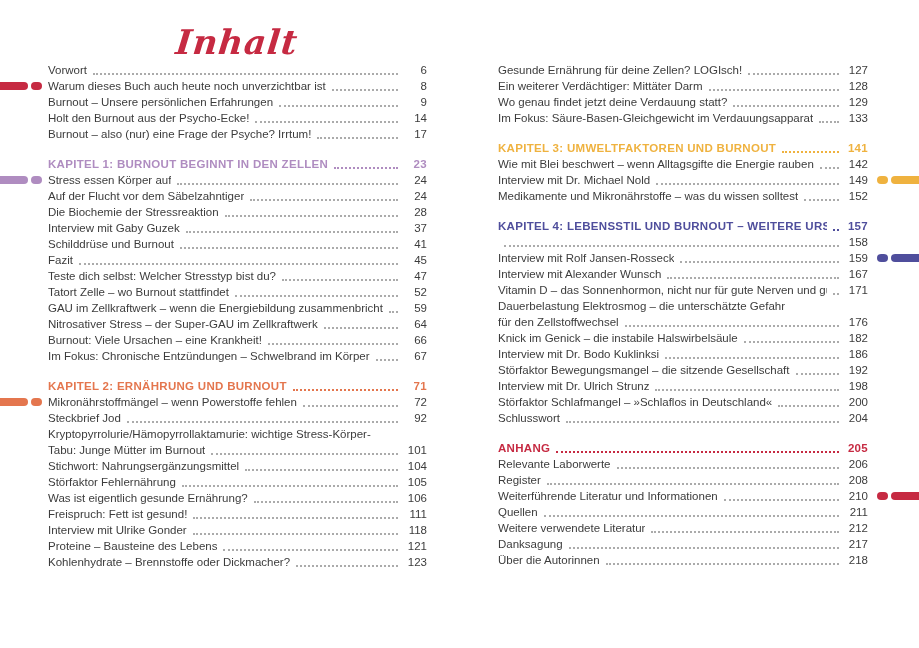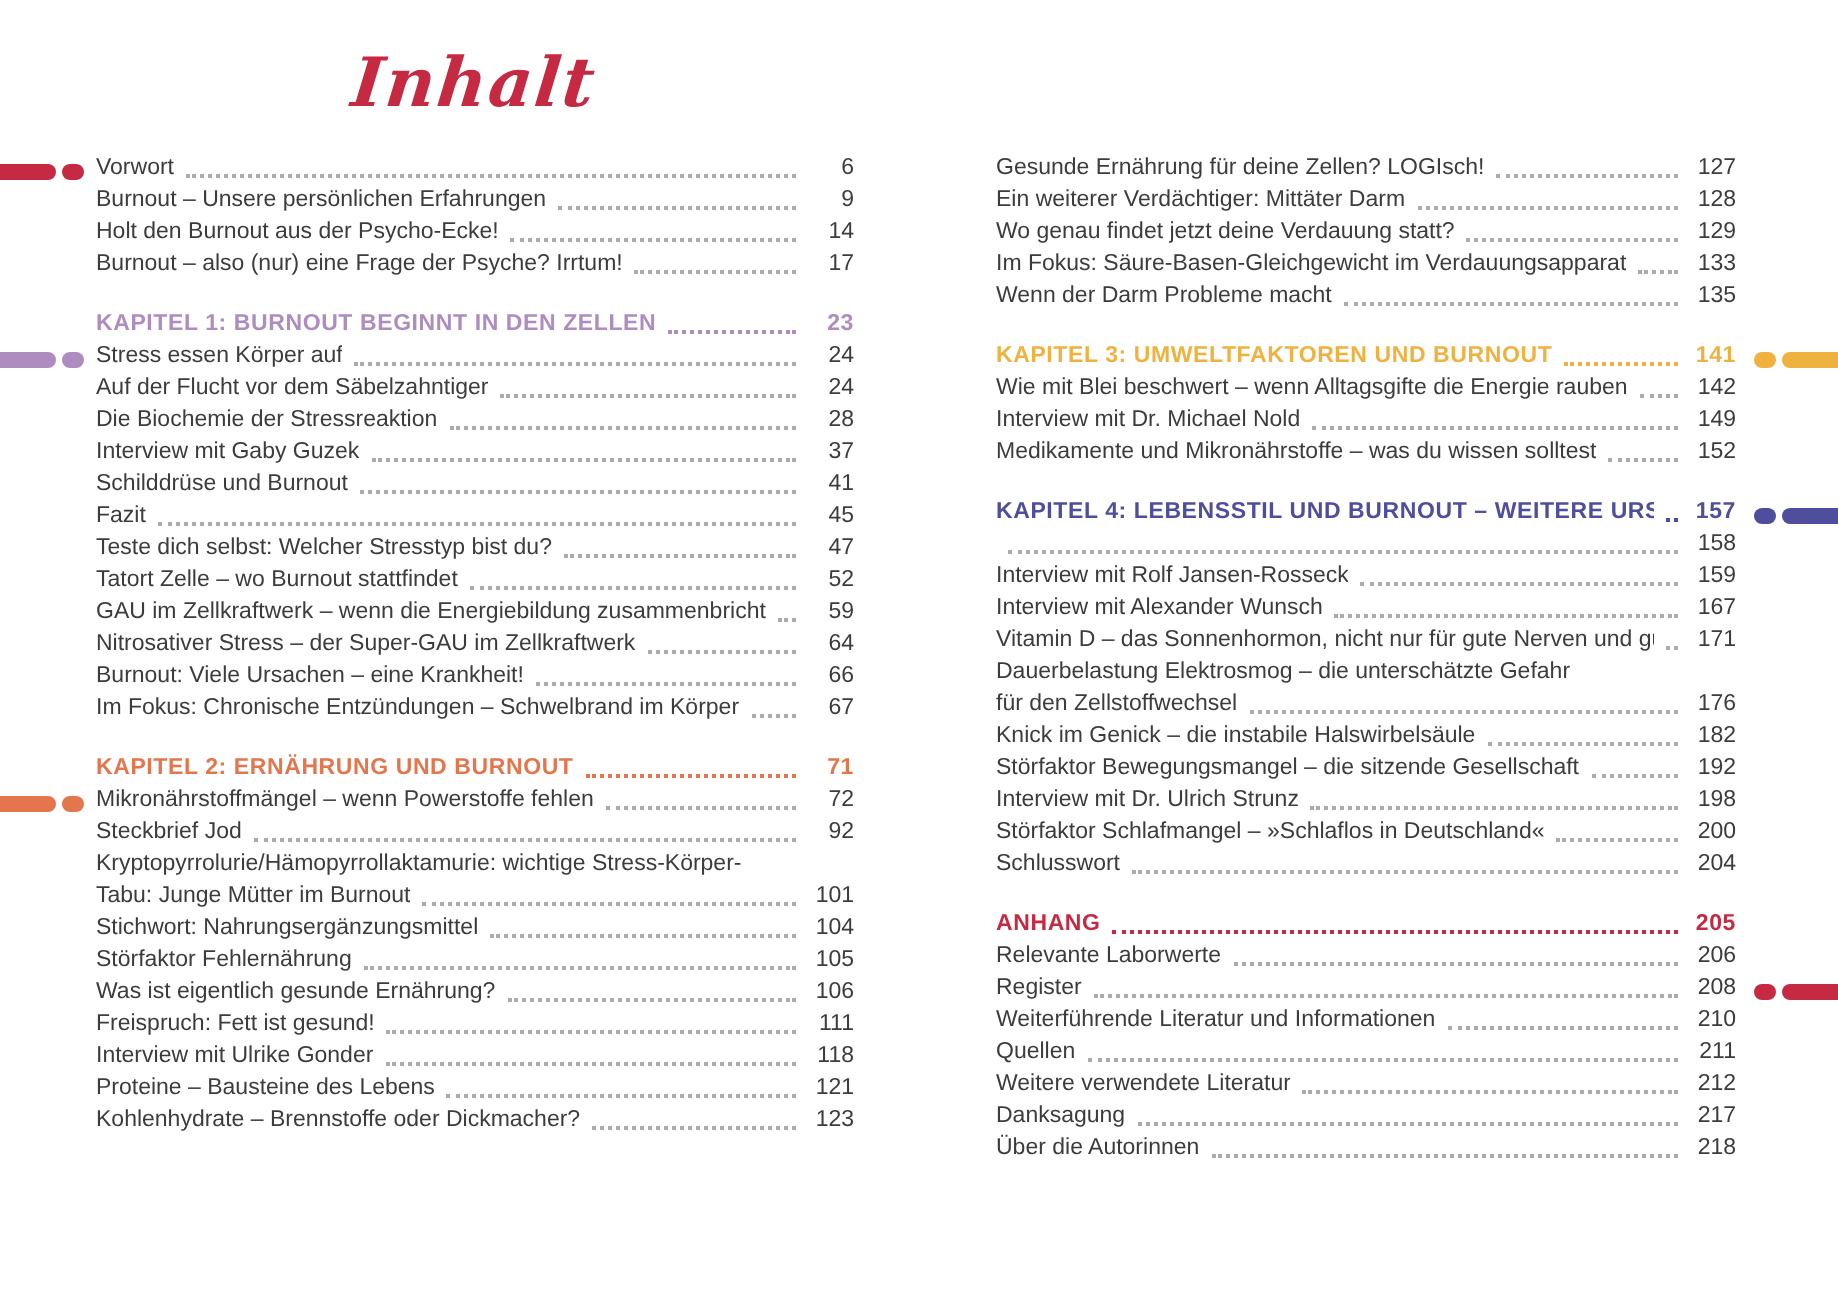--- a/index.html
+++ b/index.html
@@ -16,21 +16,21 @@
     text-align:center;
     font-family:"DejaVu Serif", serif;
     font-style:italic;
     font-weight:bold;
     font-size:34px;
     letter-spacing:1px;
     transform:skewX(-6deg);
   }
   .col{
     position:absolute;
-    top:76px;
+    top:62px;
     display:flex;
     flex-direction:column;
   }
   .col-left{left:48px;width:379px;}
   .col-right{left:498px;width:370px;}
   .section{display:flex;flex-direction:column;}
   .section + .section{margin-top:14px;}
   .row{
     display:flex;
     align-items:flex-end;
@@ -76,20 +76,25 @@
 <div class="page">
   <div class="page-title" style="color: rgb(198, 42, 66);">Inhalt</div>
   <div class="col col-left">
       <div class="section">
         <div class="row">
           <span class="t">Vorwort</span>
           <span class="leader" style="border-bottom-color: rgb(171, 171, 171);"></span>
           <span class="p">6</span>
         </div>
         <div class="row">
+          <span class="t">Warum dieses Buch auch heute noch unverzichtbar ist</span>
+          <span class="leader" style="border-bottom-color: rgb(171, 171, 171);"></span>
+          <span class="p">8</span>
+        </div>
+        <div class="row">
           <span class="t">Burnout – Unsere persönlichen Erfahrungen</span>
           <span class="leader" style="border-bottom-color: rgb(171, 171, 171);"></span>
           <span class="p">9</span>
         </div>
         <div class="row">
           <span class="t">Holt den Burnout aus der Psycho-Ecke!</span>
           <span class="leader" style="border-bottom-color: rgb(171, 171, 171);"></span>
           <span class="p">14</span>
         </div>
         <div class="row">
@@ -241,25 +246,20 @@
         <div class="row">
           <span class="t">Wo genau findet jetzt deine Verdauung statt?</span>
           <span class="leader" style="border-bottom-color: rgb(171, 171, 171);"></span>
           <span class="p">129</span>
         </div>
         <div class="row">
           <span class="t">Im Fokus: Säure-Basen-Gleichgewicht im Verdauungsapparat</span>
           <span class="leader" style="border-bottom-color: rgb(171, 171, 171);"></span>
           <span class="p">133</span>
         </div>
-        <div class="row">
-          <span class="t">Wenn der Darm Probleme macht</span>
-          <span class="leader" style="border-bottom-color: rgb(171, 171, 171);"></span>
-          <span class="p">135</span>
-        </div>
       </div>
       <div class="section">
         <div class="row heading" style="color: rgb(239, 178, 63);">
           <span class="t">KAPITEL 3: UMWELTFAKTOREN UND BURNOUT</span>
           <span class="leader" style="border-bottom-color: rgb(239, 178, 63);"></span>
           <span class="p">141</span>
         </div>
         <div class="row">
           <span class="t">Wie mit Blei beschwert – wenn Alltagsgifte die Energie rauben</span>
           <span class="leader" style="border-bottom-color: rgb(171, 171, 171);"></span>
@@ -308,20 +308,25 @@
           <span class="t">für den Zellstoffwechsel</span>
           <span class="leader" style="border-bottom-color: rgb(171, 171, 171);"></span>
           <span class="p">176</span>
         </div>
         <div class="row">
           <span class="t">Knick im Genick – die instabile Halswirbelsäule</span>
           <span class="leader" style="border-bottom-color: rgb(171, 171, 171);"></span>
           <span class="p">182</span>
         </div>
         <div class="row">
+          <span class="t">Interview mit Dr. Bodo Kuklinksi</span>
+          <span class="leader" style="border-bottom-color: rgb(171, 171, 171);"></span>
+          <span class="p">186</span>
+        </div>
+        <div class="row">
           <span class="t">Störfaktor Bewegungsmangel – die sitzende Gesellschaft</span>
           <span class="leader" style="border-bottom-color: rgb(171, 171, 171);"></span>
           <span class="p">192</span>
         </div>
         <div class="row">
           <span class="t">Interview mit Dr. Ulrich Strunz</span>
           <span class="leader" style="border-bottom-color: rgb(171, 171, 171);"></span>
           <span class="p">198</span>
         </div>
         <div class="row">

